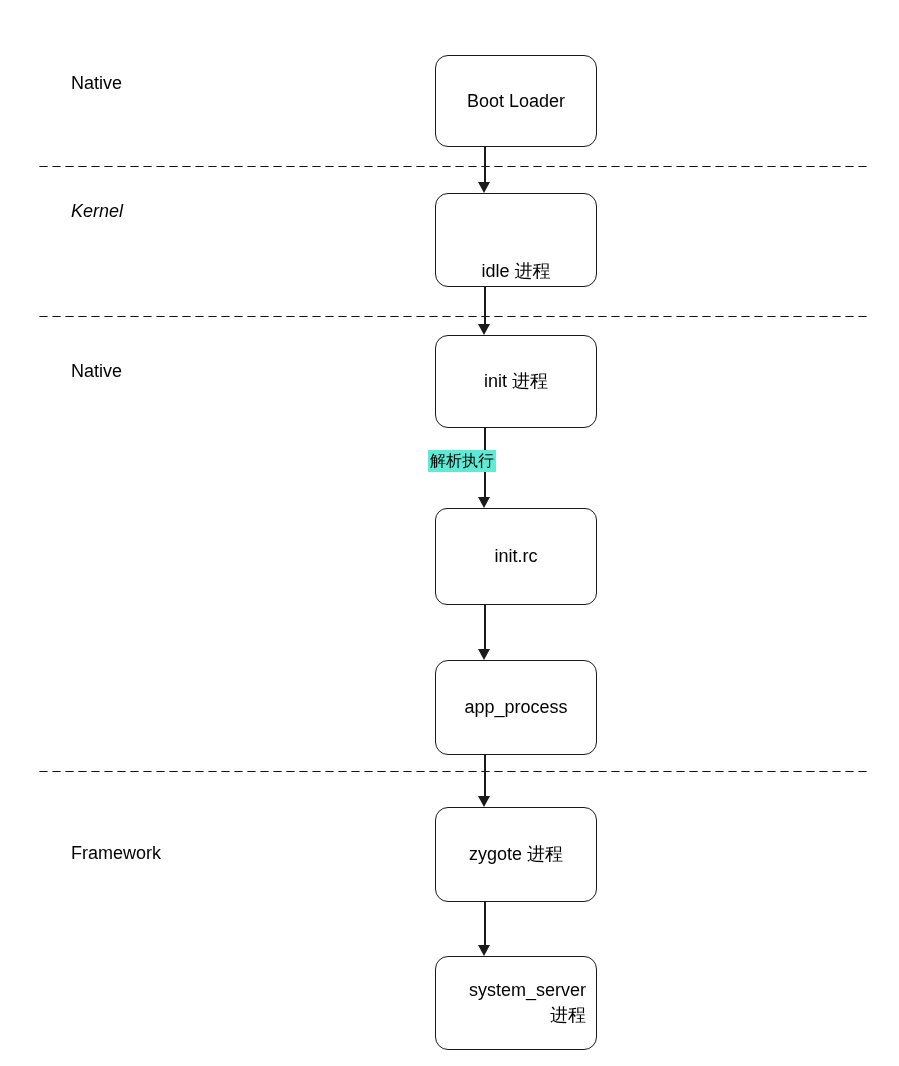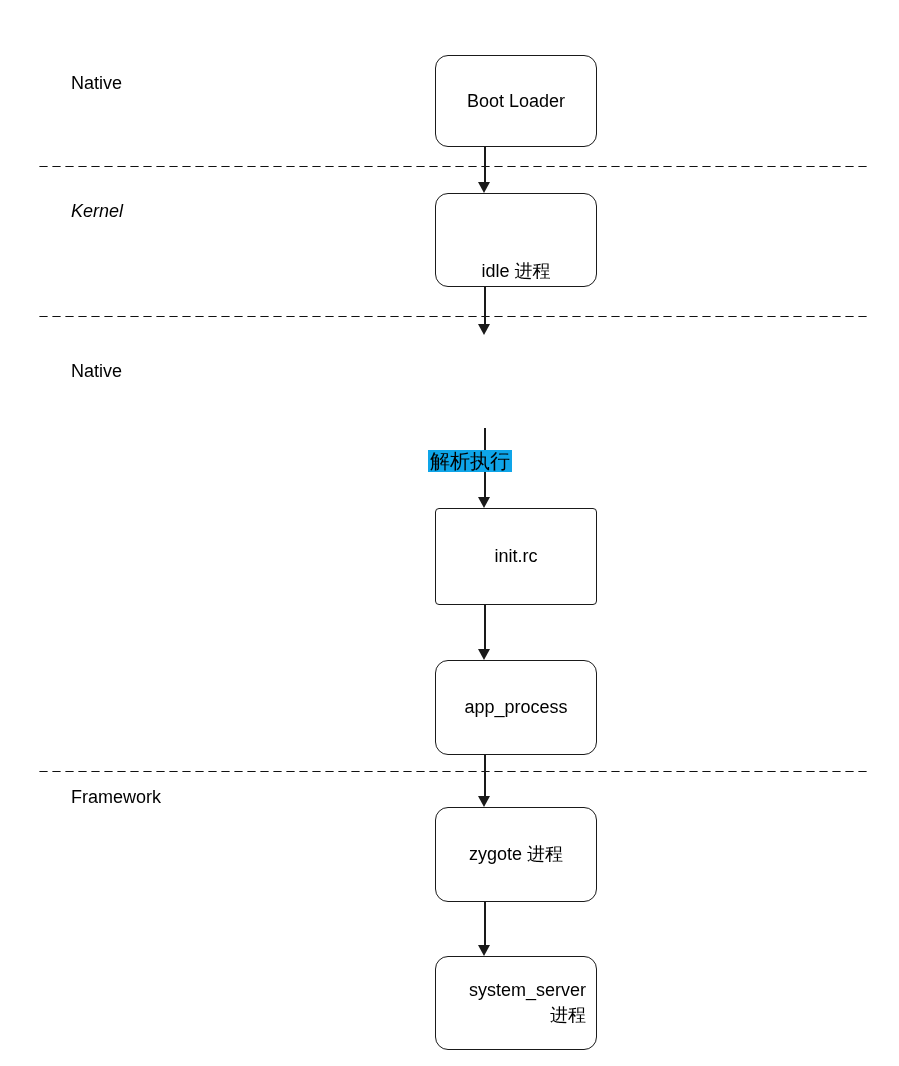--- a/index.html
+++ b/index.html
@@ -51,71 +51,74 @@
     align-items: center;
     justify-content: center;
     text-align: center;
     font-size: 18px;
     line-height: 25px;
     color: #000000;
     padding: 2px 10px;
     margin-left: 47px;
   }
   .node.rounded { border-radius: 13px; }
-  .node.square  { border-radius: 4px; }
+  .node.square  { border-radius: 12px; }
   .node span { display: block; }
   
   .connector {
     position: absolute;
     left: 484px;
     width: 1.6px;
     background: #1a1a1a;
   }
   .arrowhead {
     position: absolute;
     width: 0;
     height: 0;
     border-left: 6.5px solid transparent;
     border-right: 6.5px solid transparent;
     border-top: 11px solid #1a1a1a;
     margin-left: -5.7px;
   }
   
   .edge-label {
     position: absolute;
-    font-size: 20px;
+    font-size: 16px;
     line-height: 22px;
     color: #000000;
     white-space: nowrap;
-    background: #0ea5e9;
+    background: #5eead4;
     padding: 0 2px;
   }
 </style>
 </head>
 <body>
 
 <div id="canvas">
 
   <div class="layer-rule" style="top:165px;"></div>
   <div class="layer-rule" style="top:315px;"></div>
   <div class="layer-rule" style="top:770px;"></div>
 
   <div class="layer-label" style="top:72px;">Native</div>
   <div class="layer-label" style="top:200px;font-style:italic;">Kernel</div>
   <div class="layer-label" style="top:340px;margin-top:20px;">Native</div>
-  <div class="layer-label" style="top:786px;">Framework</div>
+  <div class="layer-label" style="top:842px;">Framework</div>
 
   <div class="node rounded" style="top:55px;  height:92px;">
     <span>Boot Loader</span>
   </div>
 
   <div class="node rounded" style="top:193px; height:94px;align-items:flex-end;">
     <span>idle 进程</span>
   </div>
 
+  <div class="node rounded" style="top:335px; height:93px;">
+    <span>init 进程</span>
+  </div>
 
   <div class="node square" style="top:508px; height:97px;">
     <span>init.rc</span>
   </div>
 
   <div class="node rounded" style="top:660px; height:95px;">
     <span>app_process</span>
   </div>
 
   <div class="node rounded" style="top:807px; height:95px;">

